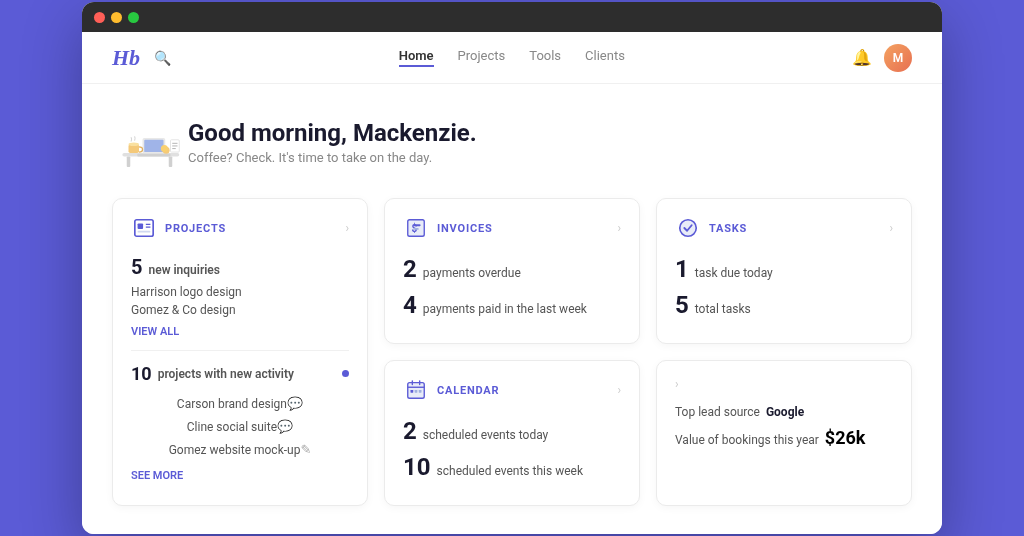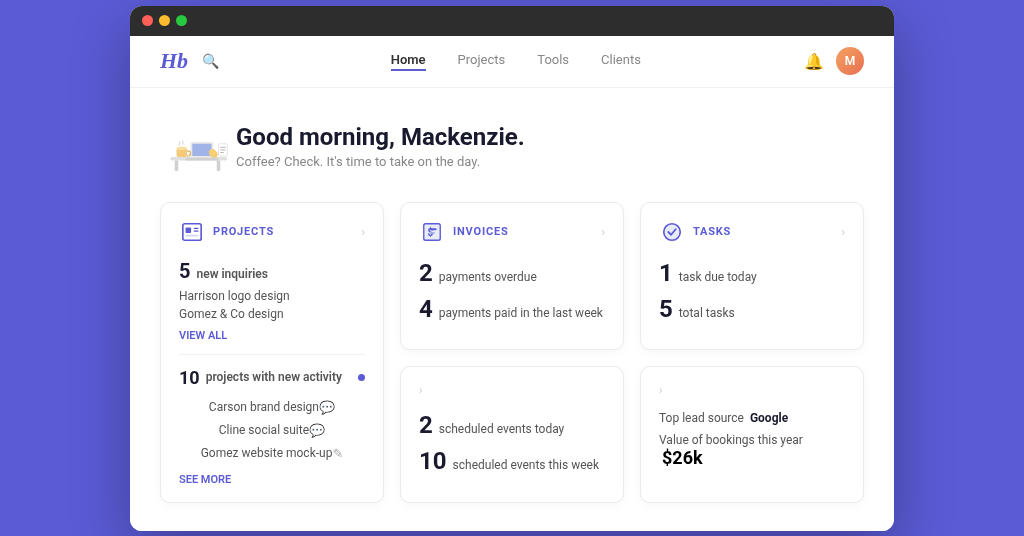--- a/index.html
+++ b/index.html
@@ -5,21 +5,21 @@
     * { margin: 0; padding: 0; box-sizing: border-box; }
     body {
       background: #5b5bd6;
       display: flex;
       align-items: center;
       justify-content: center;
       min-height: 100vh;
       font-family: -apple-system, BlinkMacSystemFont, 'Segoe UI', Roboto, sans-serif;
     }
     .window {
-      width: 764px;
+      width: 860px;
       background: #f5f5f7;
       border-radius: 12px;
       overflow: hidden;
       box-shadow: 0 20px 60px rgba(0,0,0,0.3);
     }
     .titlebar {
       background: #2d2d2d;
       height: 30px;
       display: flex;
       align-items: center;
@@ -65,21 +65,20 @@
       flex: 1;
       display: flex;
       justify-content: center;
       gap: 24px;
     }
     .nav-item {
       font-size: 13px;
       color: #888;
       cursor: pointer;
       text-decoration: none;
-      margin-left: 8px;
     }
     .nav-item.active {
       color: #333;
       font-weight: 600;
       border-bottom: 2px solid #5b5bd6;
       padding-bottom: 2px;
     }
     .nav-right {
       display: flex;
       align-items: center;
@@ -499,20 +498,34 @@
           <span class="task-label">task due today</span>
         </div>
         <div class="task-stat">
           <span class="task-num">5</span>
           <span class="task-label">total tasks</span>
         </div>
       </div>
 
       <div class="card">
         <div class="card-header">
+          <div class="card-header-left">
+            <div class="card-icon">
+              <svg class="icon-svg" viewBox="0 0 24 24" fill="none">
+                <rect x="3" y="4" width="18" height="17" rx="2" fill="#e8ecf8" stroke="#5b5bd6" stroke-width="1.5"></rect>
+                <line x1="3" y1="9" x2="21" y2="9" stroke="#5b5bd6" stroke-width="1.5"></line>
+                <line x1="8" y1="2" x2="8" y2="6" stroke="#5b5bd6" stroke-width="1.5" stroke-linecap="round"></line>
+                <line x1="16" y1="2" x2="16" y2="6" stroke="#5b5bd6" stroke-width="1.5" stroke-linecap="round"></line>
+                <rect x="6" y="12" width="3" height="3" rx="0.5" fill="#5b5bd6"></rect>
+                <rect x="10.5" y="12" width="3" height="3" rx="0.5" fill="#a0b0e0"></rect>
+                <rect x="15" y="12" width="3" height="3" rx="0.5" fill="#a0b0e0"></rect>
+              </svg>
+            </div>
+            <span class="card-title">CALENDAR</span>
+          </div>
           <span class="card-chevron">›</span>
         </div>
         <div class="cal-stat">
           <span class="cal-num">2</span>
           <span class="cal-label">scheduled events today</span>
         </div>
         <div class="cal-stat">
           <span class="cal-num">10</span>
           <span class="cal-label">scheduled events this week</span>
         </div>

